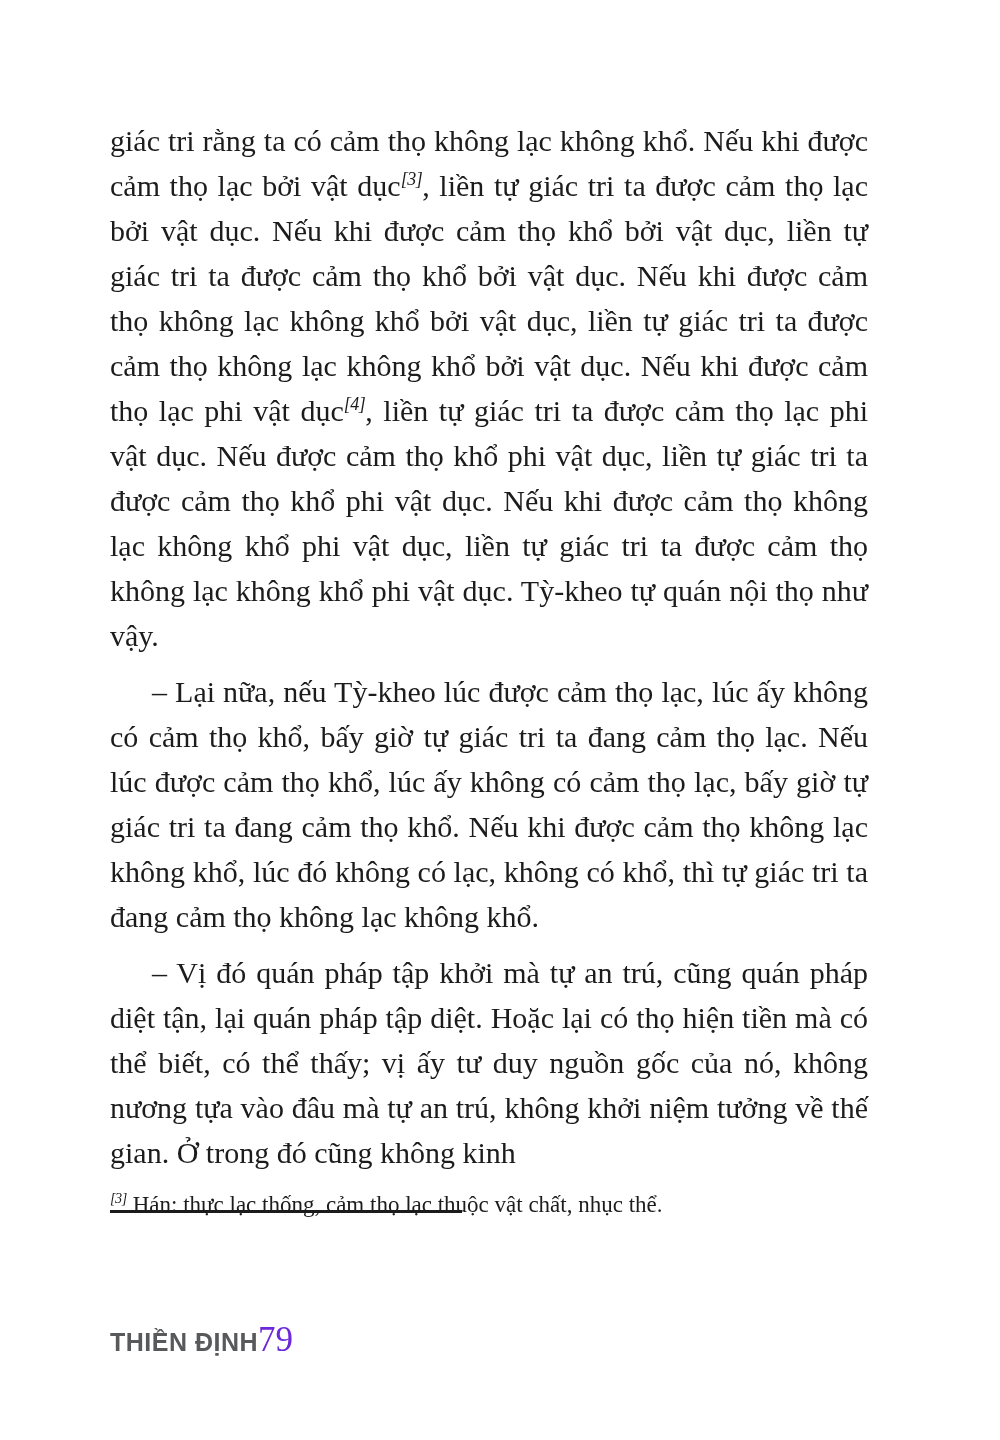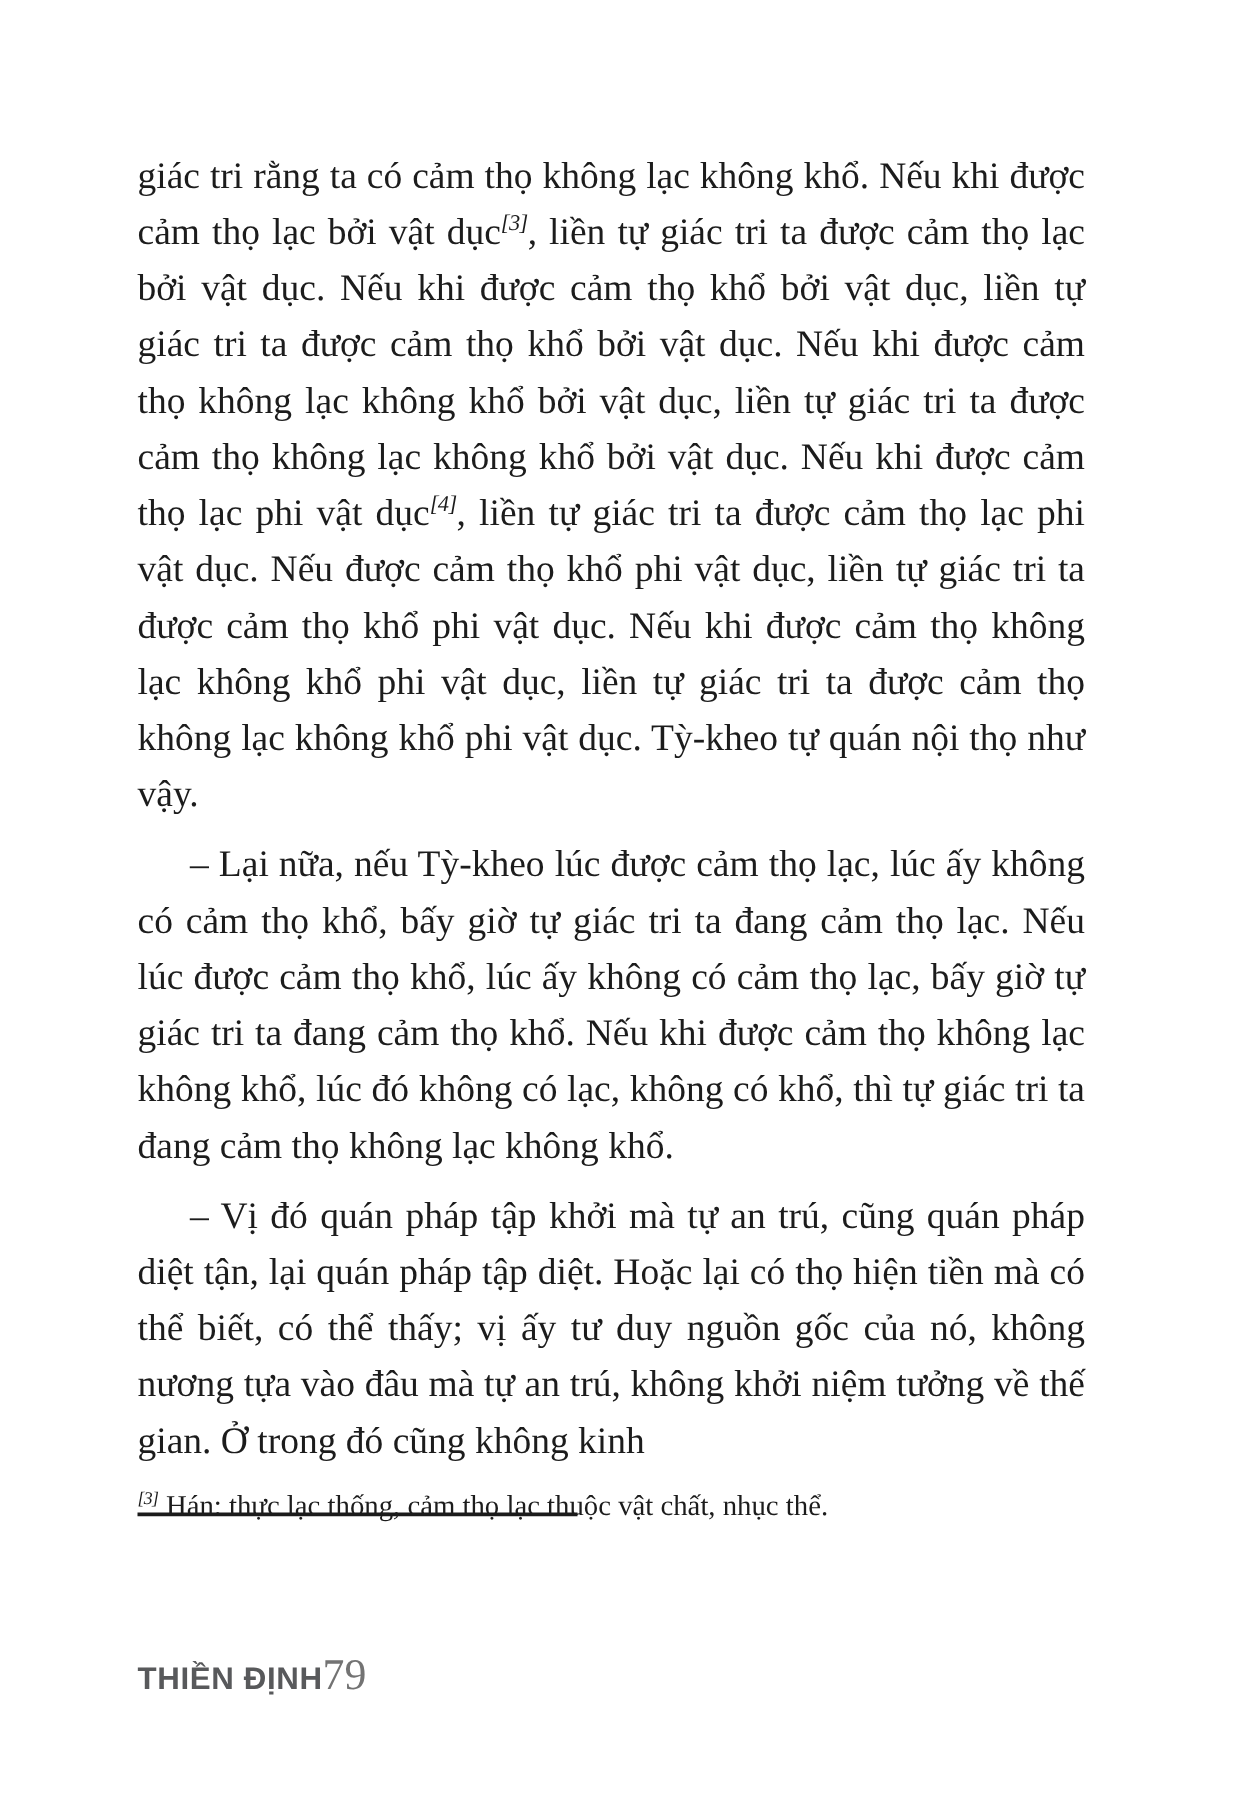--- a/index.html
+++ b/index.html
@@ -81,21 +81,21 @@
   .running-title {
     font-family: "Liberation Sans", sans-serif;
     font-weight: 700;
     font-size: 25px;
     letter-spacing: 0.5px;
     color: #58595b;
   }
   .page-number {
     font-family: "Liberation Serif", serif;
     font-size: 35px;
-    color: #737373;
+    color: #6d28d9;
   }
 </style>
 </head>
 <body>
 
 <div class="page">
 
   <main class="body-text">
       <p>giác tri rằng ta có cảm thọ không lạc không khổ. Nếu khi được cảm thọ lạc bởi vật dục<sup>[3]</sup>, liền tự giác tri ta được cảm thọ lạc bởi vật dục. Nếu khi được cảm thọ khổ bởi vật dục, liền tự giác tri ta được cảm thọ khổ bởi vật dục. Nếu khi được cảm thọ không lạc không khổ bởi vật dục, liền tự giác tri ta được cảm thọ không lạc không khổ bởi vật dục. Nếu khi được cảm thọ lạc phi vật dục<sup>[4]</sup>, liền tự giác tri ta được cảm thọ lạc phi vật dục. Nếu được cảm thọ khổ phi vật dục, liền tự giác tri ta được cảm thọ khổ phi vật dục. Nếu khi được cảm thọ không lạc không khổ phi vật dục, liền tự giác tri ta được cảm thọ không lạc không khổ phi vật dục. Tỳ-kheo tự quán nội thọ như vậy.</p>
       <p class="indent">– Lại nữa, nếu Tỳ-kheo lúc được cảm thọ lạc, lúc ấy không có cảm thọ khổ, bấy giờ tự giác tri ta đang cảm thọ lạc. Nếu lúc được cảm thọ khổ, lúc ấy không có cảm thọ lạc, bấy giờ tự giác tri ta đang cảm thọ khổ. Nếu khi được cảm thọ không lạc không khổ, lúc đó không có lạc, không có khổ, thì tự giác tri ta đang cảm thọ không lạc không khổ.</p>

